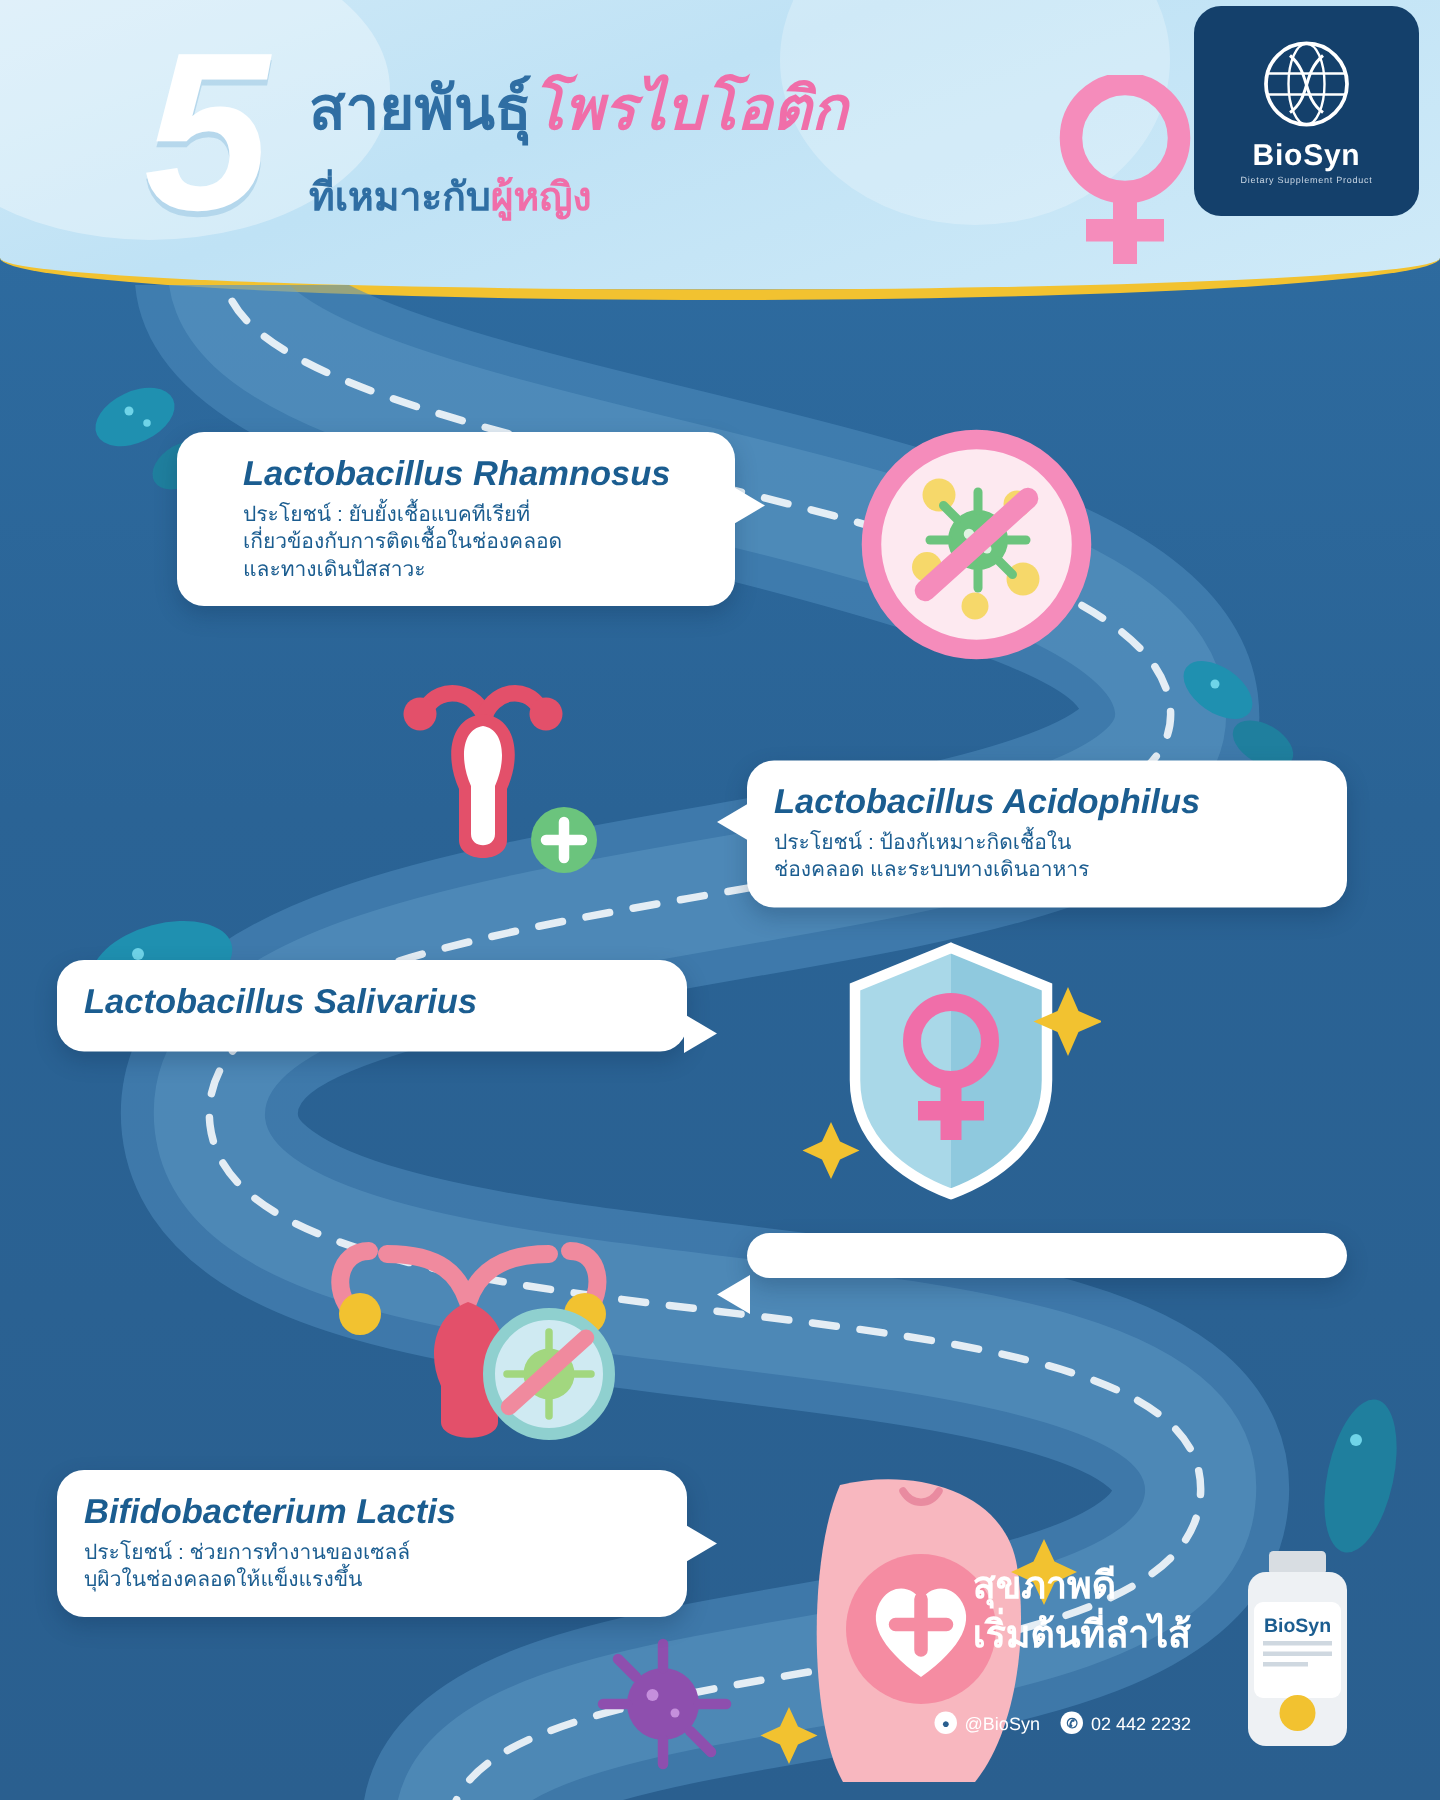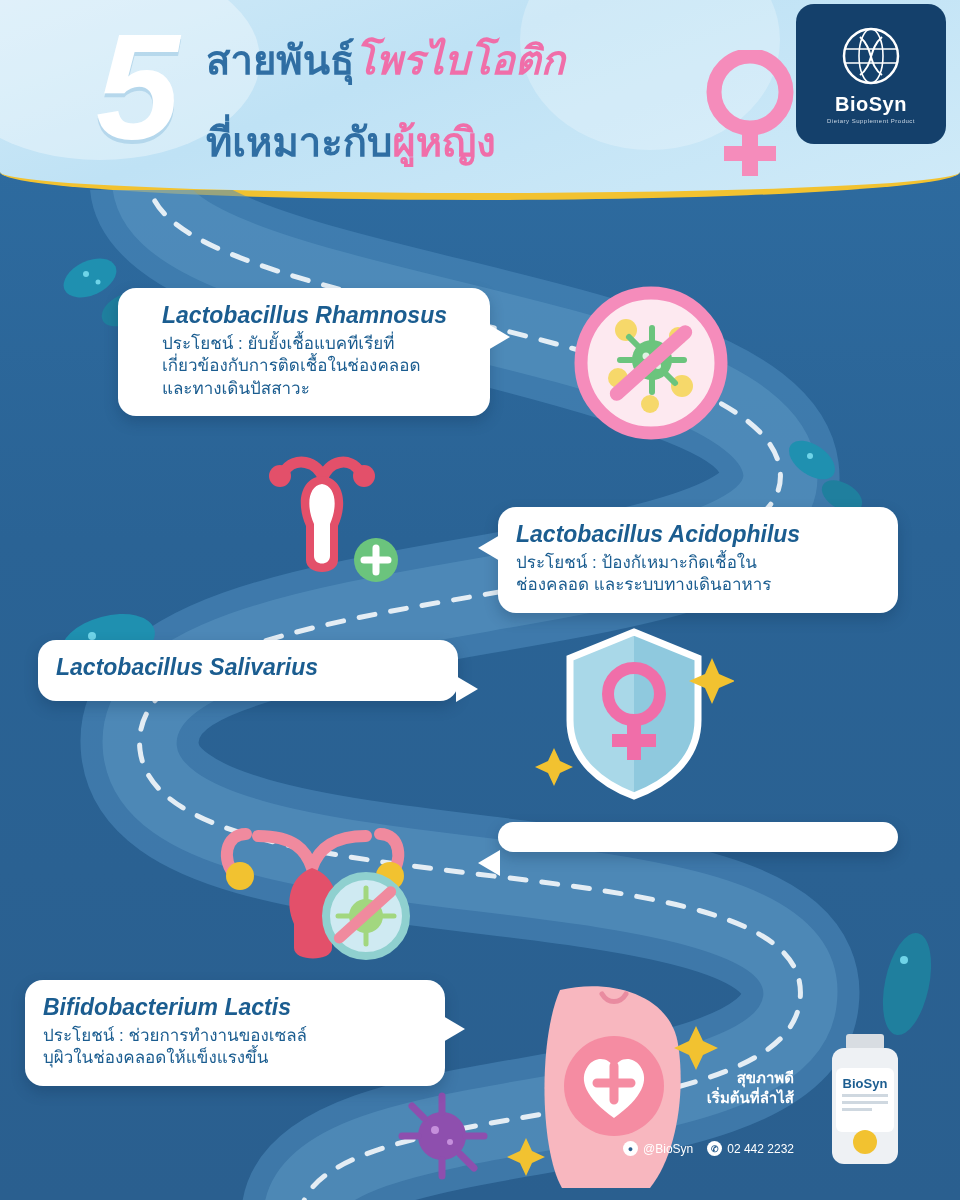--- a/index.html
+++ b/index.html
@@ -35,27 +35,27 @@
     background:rgba(255,255,255,.25); border-radius:50%;
   }
   .big-five {
     position:absolute; left:96px; top:12px;
     font-size:150px; line-height:150px; font-weight:bold; color:#ffffff;
     font-style:italic;
     text-shadow:0 4px 0 rgba(80,150,200,.25);
     letter-spacing:-4px;
   }
   .title-l1 {
-    position:absolute; left:206px; top:28px;
+    position:absolute; left:206px; top:40px;
     font-size:40px; font-weight:bold; color:#2f6ea3; white-space:nowrap;
   }
   .title-l1 .accent { color:#f06ea9; font-style:italic; }
   .title-l2 {
     position:absolute; left:206px; top:110px;
-    font-size:40px; font-weight:bold; color:#2f6ea3; white-space:nowrap;
+    font-size:26px; font-weight:bold; color:#2f6ea3; white-space:nowrap;
   }
   .title-l2 .accent { color:#f06ea9; }
   .venus-head { position:absolute; left:700px; top:50px; }
 
   .logo-box {
     position:absolute; right:14px; top:4px; width:150px; height:140px;
     background:#14406b; border-radius:18px;
     display:flex; flex-direction:column; align-items:center; justify-content:center;
   }
   .logo-name { color:#fff; font-size:20px; font-weight:bold; letter-spacing:.5px; margin-top:6px; }
@@ -69,37 +69,37 @@
     position:absolute;
     background:#ffffff;
     border-radius:18px;
     box-shadow:0 6px 14px rgba(10,40,70,.25);
     padding:14px 18px 16px 18px;
   }
   .bubble .bname {
     font-size:23px; font-weight:bold; font-style:italic; color:#1b5d90;
     margin-bottom:4px; white-space:nowrap;
   }
-  .bubble .bdesc { font-size:17px; color:#1b5d90; line-height:1.32; }
+  .bubble .bdesc { font-size:14px; color:#1b5d90; line-height:1.32; }
   .tail-left, .tail-right { position:absolute; width:0; height:0; }
   .tail-right {
     right:-20px; top:36px;
     border-top:13px solid transparent; border-bottom:13px solid transparent;
     border-left:22px solid #ffffff;
   }
   .tail-left {
     left:-20px; top:28px;
     border-top:13px solid transparent; border-bottom:13px solid transparent;
     border-right:22px solid #ffffff;
   }
 
   
   .footer-text {
-    position:absolute; right:166px; bottom:92px; text-align:right;
-    color:#ffffff; font-size:15px; font-weight:bold; line-height:1.35;
+    position:absolute; right:166px; bottom:92px; text-align:left;
+    color:#ffffff; font-size:25px; font-weight:bold; line-height:1.35;
   }
   .contact {
     position:absolute; right:166px; bottom:44px;
     display:flex; gap:14px; align-items:center; color:#ffffff; font-size:12px;
   }
   .contact .chip { display:flex; align-items:center; gap:5px; }
   .chip-icon {
     width:15px; height:15px; border-radius:50%;
     background:#ffffff; color:#2a5f8f; font-size:9px;
     display:flex; align-items:center; justify-content:center; font-weight:bold;
@@ -291,21 +291,21 @@
 
   <div class="bubble" style="left:38px; top:640px; width:420px;">
     <div class="tail-right"></div>
     <div class="bname">Lactobacillus Salivarius</div>
   </div>
 
   <div class="bubble" style="left:498px; top:822px; width:400px;">
     <div class="tail-left"></div>
   </div>
 
-  <div class="bubble" style="left:25px; top:980px; width:420px;">
+  <div class="bubble" style="left:38px; top:980px; width:420px;">
     <div class="tail-right"></div>
     <div class="bname">Bifidobacterium Lactis</div>
     <div class="bdesc" style="white-space:pre-line">ประโยชน์ : ช่วยการทำงานของเซลล์
 บุผิวในช่องคลอดให้แข็งแรงขึ้น</div>
   </div>
 
   <div class="footer-text">
     <div>สุขภาพดี</div>
     <div>เริ่มต้นที่ลำไส้</div>
   </div>

